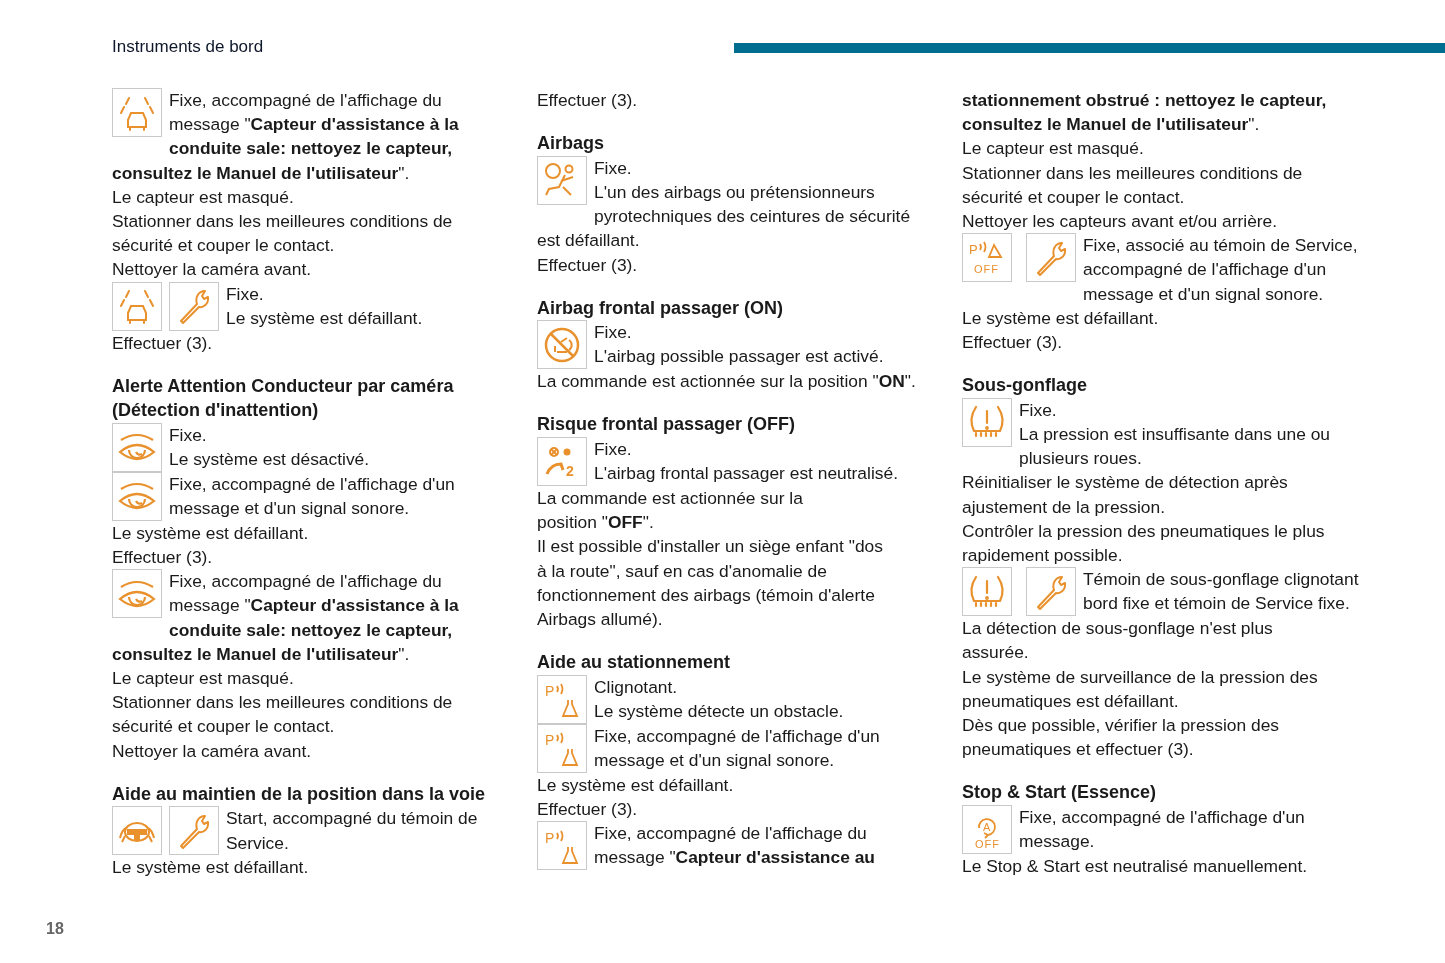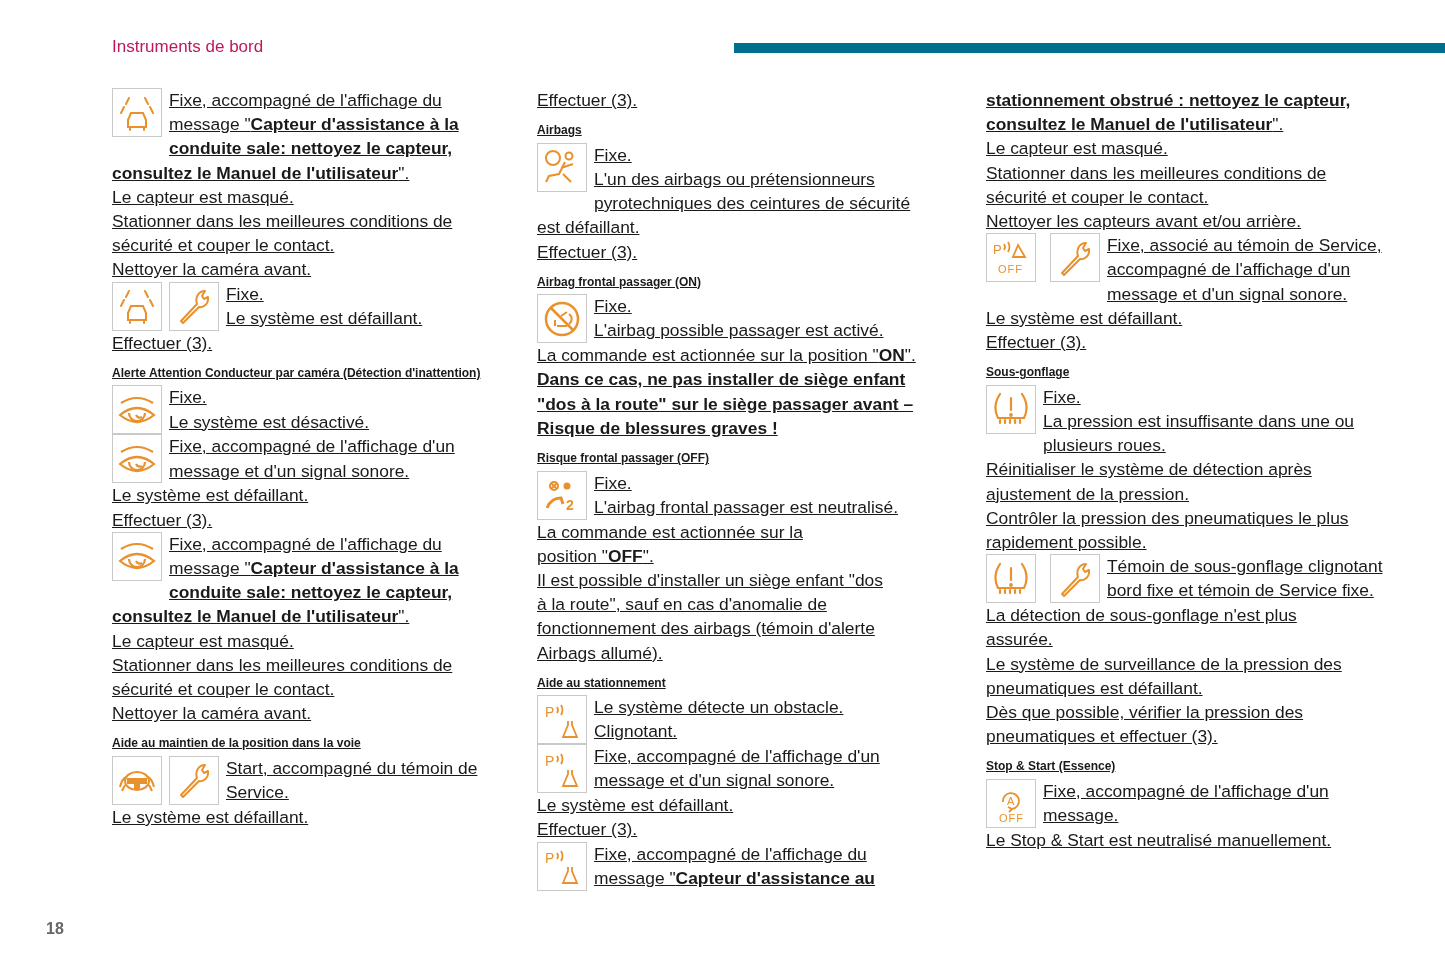--- a/index.html
+++ b/index.html
@@ -1,26 +1,26 @@
 <!DOCTYPE html>
 <html><head>
 <meta charset="utf-8">
 <style>
   * { box-sizing: border-box; margin: 0; padding: 0; }
   html, body { width: 1445px; height: 963px; background: #ffffff; overflow: hidden; }
   body { position: relative; font-family: "Liberation Sans", sans-serif; color: #1a1a1a; }
-  .header-title { position: absolute; left: 112px; top: 37px; font-size: 17px; color: #be185d; }
+  .header-title { position: absolute; left: 112px; top: 37px; font-size: 17px; color: #0f172a; }
   .header-bar { position: absolute; left: 734px; top: 43px; width: 711px; height: 10px; background: #006f8f; }
   .page-num { position: absolute; left: 46px; top: 920px; font-size: 16px; font-weight: bold; color: #666; }
-  .col { position: absolute; top: 88px; font-size: 17.4px; line-height: 24.2px; text-decoration: underline; }
+  .col { position: absolute; top: 88px; font-size: 17.4px; line-height: 24.2px; }
   .col1 { left: 112px; width: 400px; }
   .col2 { left: 537px; width: 400px; }
-  .col3 { left: 986px; width: 400px; }
+  .col3 { left: 962px; width: 400px; }
   .p { display: block; }
-  .h { font-weight: bold; font-size: 12px; margin-top: 6px; line-height: 24.5px; }
+  .h { font-weight: bold; font-size: 18px; margin-top: 19px; line-height: 24.5px; }
   .b { font-weight: bold; }
   .row { display: flex; align-items: flex-start; }
   .icons { display: flex; flex-shrink: 0; margin-right: 7px; }
   .ic { width: 50px; height: 49px; border: 1.5px solid #c9c9c9; background: #fff; margin-right: 7px; display: flex; align-items: center; justify-content: center; }
   .ic:last-child { margin-right: 0; }
   .ic svg { width: 42px; height: 42px; }
   .txt { flex: 1; }
   .float-ic { float: left; margin-right: 7px; }
   .float-ic .ic { float: left; }
   .clear { clear: both; }
@@ -211,21 +211,20 @@
             <use href="#g-airbag-on"></use>
           </svg>
         </div>
       </div>
     <div class="txt">
         <span class="p">Fixe.</span>
         <span class="p">L'airbag possible passager est activé.</span>
       </div>
   </div>
   <span class="p"><span>La commande est actionnée sur la position "</span><span class="b">ON</span><span>".</span></span>
-  <span class="p b">Dans ce cas, ne pas installer de siège enfant "dos à la route" sur le siège passager avant – Risque de blessures graves !</span>
   <div class="h">Risque frontal passager (OFF)</div>
   <div class="row">
     <div class="icons">
         <div class="ic">
           <svg viewBox="0 0 42 42">
             <use href="#g-airbag-off"></use>
           </svg>
         </div>
       </div>
     <div class="txt">
@@ -238,22 +237,22 @@
   <div class="h">Aide au stationnement</div>
   <div class="row">
     <div class="icons">
         <div class="ic">
           <svg viewBox="0 0 42 42">
             <use href="#g-park"></use>
           </svg>
         </div>
       </div>
     <div class="txt">
+        <span class="p">Clignotant.</span>
         <span class="p">Le système détecte un obstacle.</span>
-        <span class="p">Clignotant.</span>
       </div>
   </div>
   <div class="row">
     <div class="icons">
         <div class="ic">
           <svg viewBox="0 0 42 42">
             <use href="#g-park"></use>
           </svg>
         </div>
       </div>

